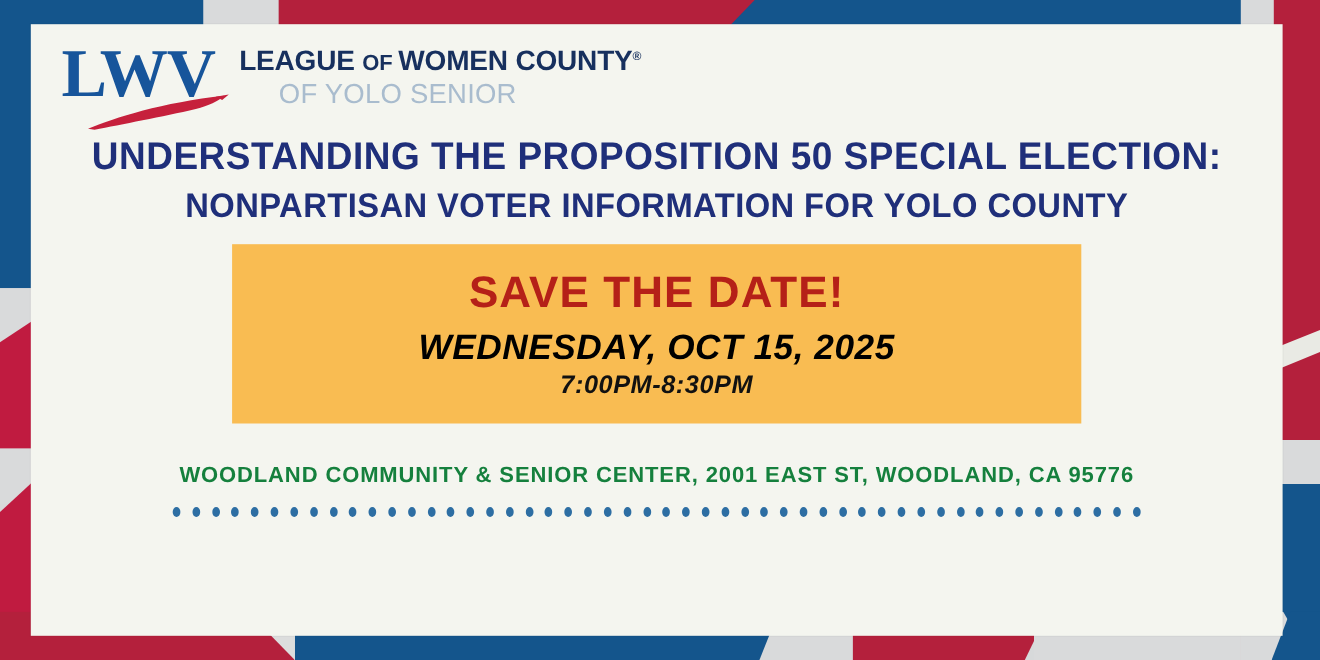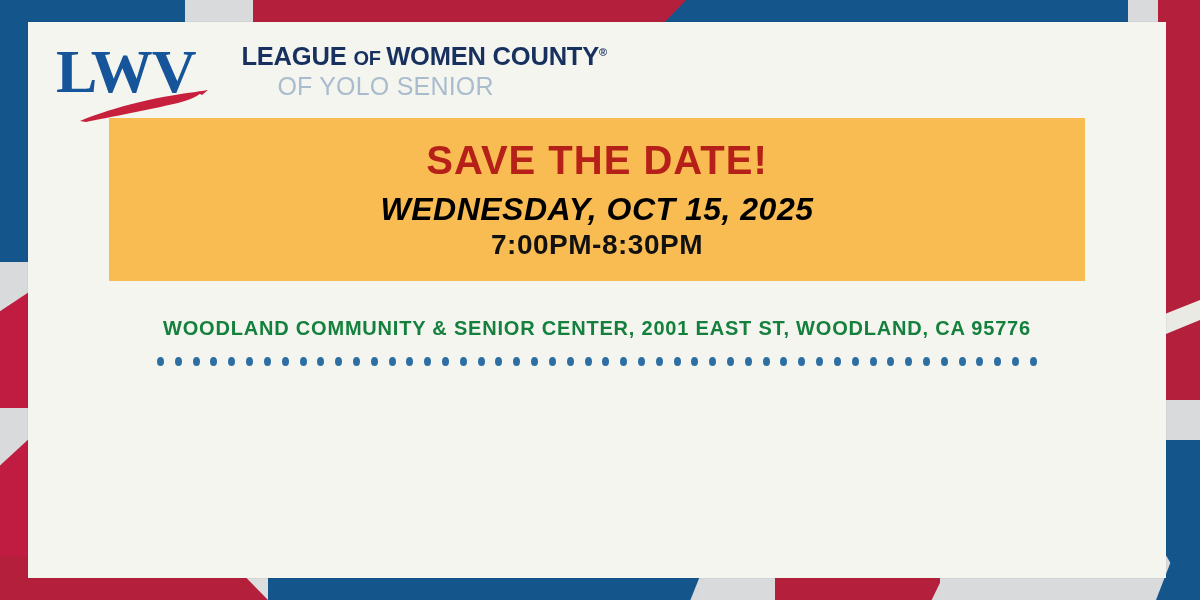--- a/index.html
+++ b/index.html
@@ -73,21 +73,21 @@
     z-index:5;
     display:flex; flex-direction:column;
     padding:0 22px;
   }
 
   
   #header-row {
     display:flex; align-items:flex-start; justify-content:space-between;
     padding-top:12px;
   }
-  #logo-block { display:flex; align-items:flex-end; position:relative;gap:24px; }
+  #logo-block { display:flex; align-items:center; position:relative; }
 
   #lwv-mark {
     position:relative;
     font-family:"Liberation Serif", serif;
     font-weight:bold;
     font-size:62px;
     line-height:0.95;
     color:#17559b;
     letter-spacing:-1px;
     padding-left:6px;
@@ -124,35 +124,35 @@
   #headline-l2 {
     font-size:31px; font-weight:bold; color:#1f2f7a;
     letter-spacing:0.4px; margin-top:6px; white-space:nowrap;
     transform:scaleX(0.96); transform-origin:center;
   }
 
   
   #date-panel {
     background:#f9bc52;
     margin:17px auto 0 auto;
-    width:976px; height:163px;
+    width:772px; height:163px;
     display:flex; flex-direction:column;
     align-items:center; justify-content:center;
     text-align:center;
   }
   #save-the-date {
     font-size:40px; font-weight:bold; color:#b52018;
     letter-spacing:1px; line-height:1;
   }
   #event-date {
     font-size:32px; font-weight:bold; font-style:italic;
     color:#000000; letter-spacing:0.5px; margin-top:13px; line-height:1.05;
   }
   #event-time {
-    font-size:28px; font-weight:bold; 
+    font-size:23px; font-weight:bold; font-style:italic;
     color:#111111; letter-spacing:0.5px; margin-top:4px; line-height:1.05;
   }
 
   
   #footer-info { text-align:center; margin-top:22px; }
   #presentation-type {
     font-size:30px; font-weight:bold; color:#17181a;
     letter-spacing:2.2px;
   }
   #stream-note {
@@ -225,20 +225,24 @@
 
       <div id="lwv-wordmark">
         <div id="wordmark-line1"><span>LEAGUE </span><span class="small">OF </span><span>WOMEN COUNTY</span><span class="reg">®</span></div>
         <div id="wordmark-line2">OF YOLO SENIOR</div>
       </div>
 
     </div>
 
   </div>
 
+  <div id="headline">
+    <div id="headline-l1">UNDERSTANDING THE PROPOSITION 50 SPECIAL ELECTION:</div>
+    <div id="headline-l2">NONPARTISAN VOTER INFORMATION FOR YOLO COUNTY</div>
+  </div>
 
   <div id="date-panel">
     <div id="save-the-date">SAVE THE DATE!</div>
     <div id="event-date">WEDNESDAY, OCT 15, 2025</div>
     <div id="event-time">7:00PM-8:30PM</div>
   </div>
 
   <div id="footer-info">
     <div id="venue-address">WOODLAND COMMUNITY &amp; SENIOR CENTER, 2001 EAST ST, WOODLAND, CA 95776</div>
   </div>

